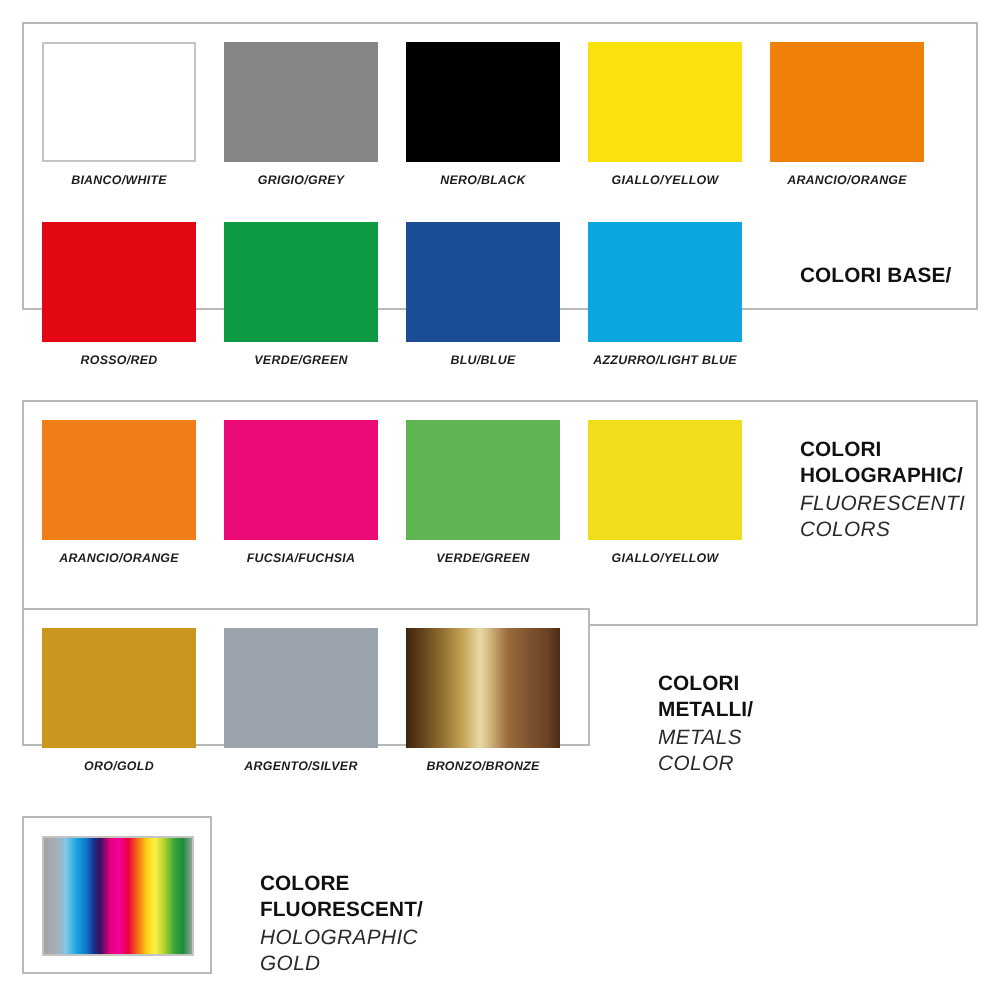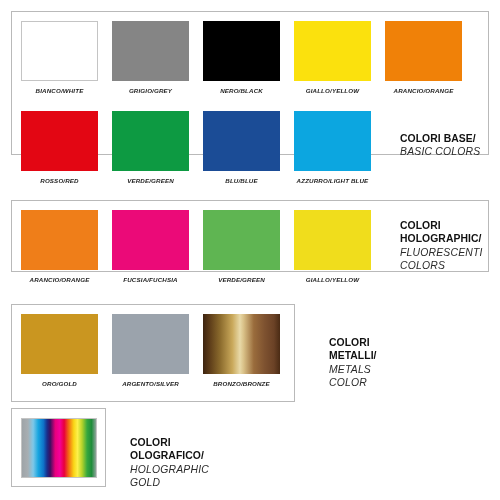--- a/index.html
+++ b/index.html
@@ -133,25 +133,24 @@
       </div>
 
       <div class="swatch-cell" style="width:77px;">
         <span class="swatch" style="width:77px; height:60px; background:#0ca6e0;"></span>
         <span class="swatch-label" style="top:66px;">AZZURRO/LIGHT BLUE</span>
       </div>
     </div>
 
     <div class="heading" style="left:388px; top:120px;">
       <span class="it-line">COLORI BASE/</span>
-      <span class="en-line">BASIC COLORS</span>
-    </div>
-  </div>
-
-  <div class="section" style="left:11px; top:200px; width:478px; height:72px;">
+    </div>
+  </div>
+
+  <div class="section" style="left:11px; top:200px; width:478px; height:113px;">
 
     <div class="swatch-row" style="left:9px; top:9px; gap:14px;">
 
       <div class="swatch-cell" style="width:77px;">
         <span class="swatch" style="width:77px; height:60px; background:#ef7e19;"></span>
         <span class="swatch-label" style="top:66px;">ARANCIO/ORANGE</span>
       </div>
 
       <div class="swatch-cell" style="width:77px;">
         <span class="swatch" style="width:77px; height:60px; background:#eb0a78;"></span>
@@ -170,21 +169,21 @@
     </div>
 
     <div class="heading" style="left:388px; top:18px;">
       <span class="it-line">COLORI</span>
       <span class="it-line">HOLOGRAPHIC/</span>
       <span class="en-line">FLUORESCENTI</span>
       <span class="en-line">COLORS</span>
     </div>
   </div>
 
-  <div class="section" style="left:11px; top:304px; width:284px; height:98px;">
+  <div class="section" style="left:11px; top:304px; width:284px; height:69px;">
 
     <div class="swatch-row" style="left:9px; top:9px; gap:14px;">
 
       <div class="swatch-cell" style="width:77px;">
         <span class="swatch" style="width:77px; height:60px; background:#ca9620;"></span>
         <span class="swatch-label" style="top:66px;">ORO/GOLD</span>
       </div>
 
       <div class="swatch-cell" style="width:77px;">
         <span class="swatch" style="width:77px; height:60px; background:#9ba3ac;"></span>
@@ -234,18 +233,18 @@
                        #f9d616 70%,
                        #fdf04a 75%,
                        #b8d42a 81%,
                        #36a83e 88%,
                        #1e8c3a 94%,
                        #8fa49c 100%);"></span>
       </div>
     </div>
 
     <div class="heading" style="left:118px; top:27px;">
-      <span class="it-line">COLORI OLOGRAFICO/</span>
+      <span class="it-line">COLORE FLUORESCENT/</span>
       <span class="en-line">HOLOGRAPHIC GOLD</span>
     </div>
   </div>
 
 </div>
 
 </body></html>

